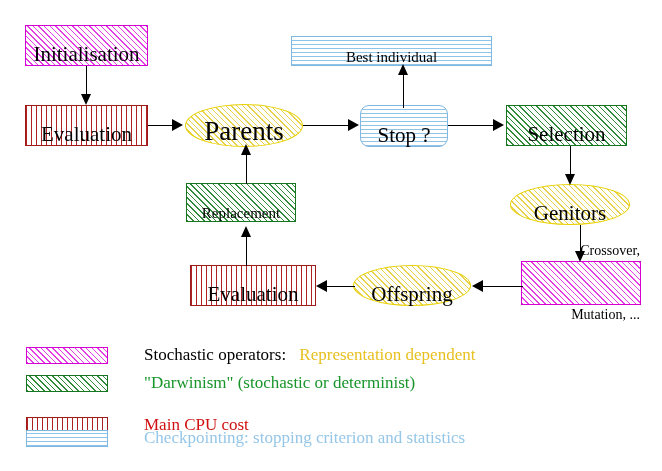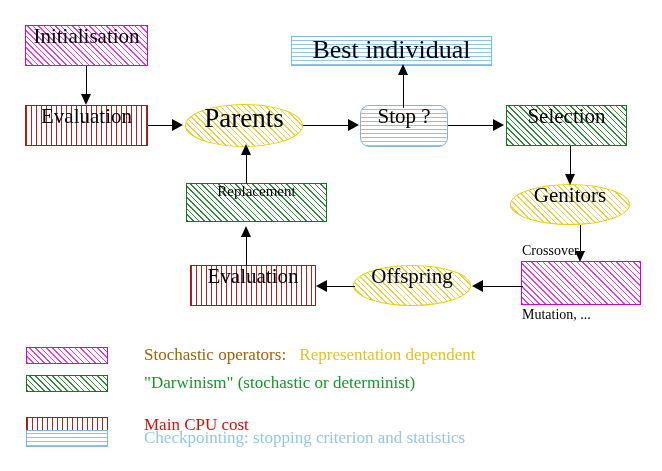--- a/index.html
+++ b/index.html
@@ -1,21 +1,21 @@
 <!DOCTYPE html>
 <html><head>
 <meta charset="utf-8">
 <style>
   html,body{margin:0;padding:0;background:#ffffff;}
   body{width:662px;height:471px;overflow:hidden;
        font-family:"Liberation Serif", serif;}
   #stage{position:relative;width:662px;height:471px;background:#fff;}
 
   .node{position:absolute;box-sizing:border-box;display:flex;
-        align-items:flex-start;justify-content:center;text-align:center;
+        align-items:flex-end;justify-content:center;text-align:center;
         color:#000;line-height:1.02;}
 
   
   .fill-magenta{
     background-color:#ffffff;
     background-image:repeating-linear-gradient(45deg,
         #e23ce2 0px,#e23ce2 1px,rgba(255,255,255,0) 1px,rgba(255,255,255,0) 4px);
     border:1.5px solid #d400d4;
   }
   .fill-green{
@@ -62,21 +62,21 @@
   .ah-r{border-top:6px solid transparent;border-bottom:6px solid transparent;border-left:11px solid #000;}
   .ah-l{border-top:6px solid transparent;border-bottom:6px solid transparent;border-right:11px solid #000;}
   .ah-d{border-left:5px solid transparent;border-right:5px solid transparent;border-top:11px solid #000;}
   .ah-u{border-left:5px solid transparent;border-right:5px solid transparent;border-bottom:11px solid #000;}
 
   
   #legend{position:absolute;left:0;top:340px;width:662px;}
   .leg-row{position:absolute;left:26px;height:20px;display:flex;align-items:center;}
   .leg-sw{width:82px;height:17px;box-sizing:border-box;flex:0 0 auto;}
   .leg-txt{margin-left:36px;font-size:17px;white-space:nowrap;}
-  .c-magenta{color:#a16207;}
+  .c-magenta{color:#000000;}
   .c-gold{color:#e8c020;}
   .c-green{color:#18952a;}
   .c-red{color:#d01010;}
   .c-lblue{color:#95c6e8;}
 </style>
 </head>
 <body>
 
 <div id="stage">
 
@@ -85,21 +85,21 @@
   </div>
 
   <div class="node fill-red" style="left:25px;top:105px;width:123px;height:41px;font-size:21px;">
     <span>Evaluation</span>
   </div>
 
   <div class="node fill-yellow-ellipse" style="left:185px;top:104px;width:118px;height:43px;font-size:27px;">
     <span>Parents</span>
   </div>
 
-  <div class="node fill-blue" style="left:291px;top:36px;width:201px;height:30px;font-size:26px;">
+  <div class="node fill-blue" style="left:291px;top:36px;width:201px;height:30px;font-size:15px;">
     <span>Best individual</span>
   </div>
 
   <div class="node fill-blue rounded" style="left:360px;top:105px;width:88px;height:42px;font-size:21px;">
     <span>Stop ?</span>
   </div>
 
   <div class="node fill-green" style="left:506px;top:105px;width:121px;height:41px;font-size:21px;">
     <span>Selection</span>
   </div>
@@ -114,21 +114,21 @@
   </div>
 
   <div class="node fill-yellow-ellipse" style="left:353px;top:265px;width:118px;height:41px;font-size:21px;">
     <span>Offspring</span>
   </div>
 
   <div class="node fill-red" style="left:190px;top:265px;width:126px;height:41px;font-size:21px;">
     <span>Evaluation</span>
   </div>
 
-  <div class="node fill-green" style="left:186px;top:183px;width:141px;height:39px;font-size:15px;">
+  <div class="node fill-green" style="left:186px;top:183px;width:110px;height:39px;font-size:15px;">
     <span>Replacement</span>
   </div>
 
 
   <div class="ln lnv" style="left:86px;top:66px;height:32px;"></div>
   <div class="ah ah-d" style="left:81px;top:94px;"></div>
 
   <div class="ln lnh" style="left:148px;top:125px;width:28px;"></div>
   <div class="ah ah-r" style="left:172px;top:119px;"></div>
 

